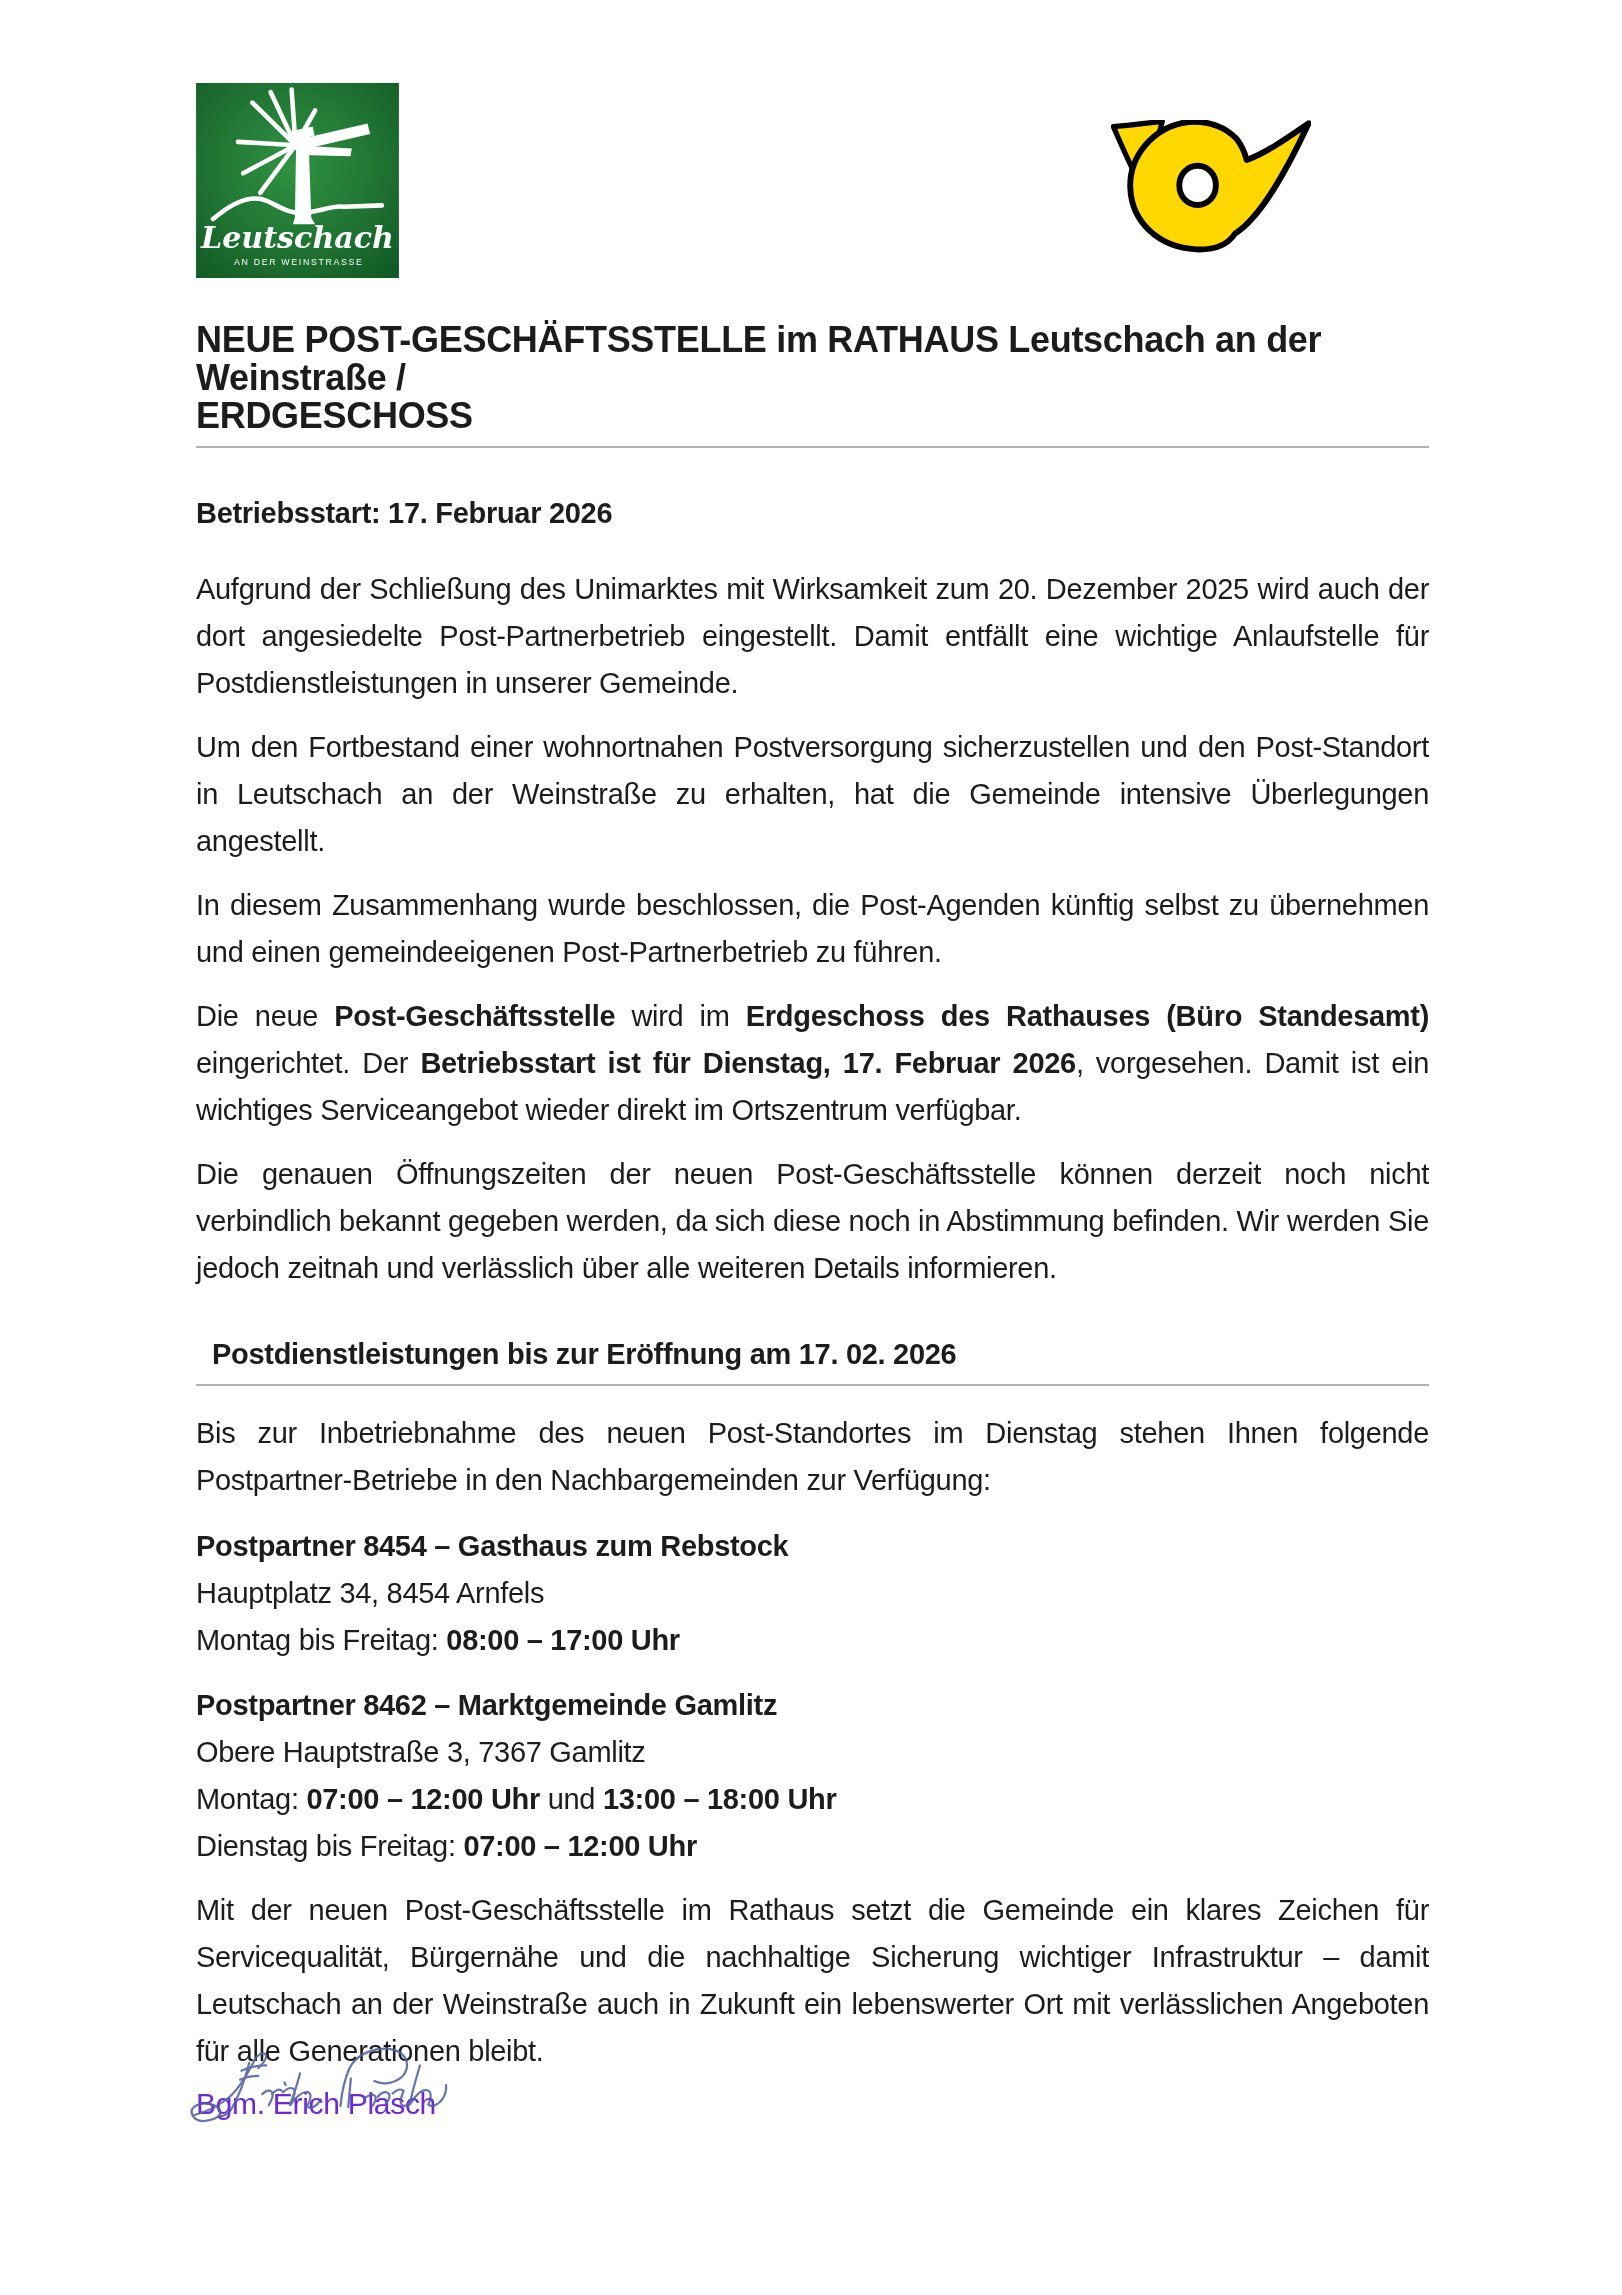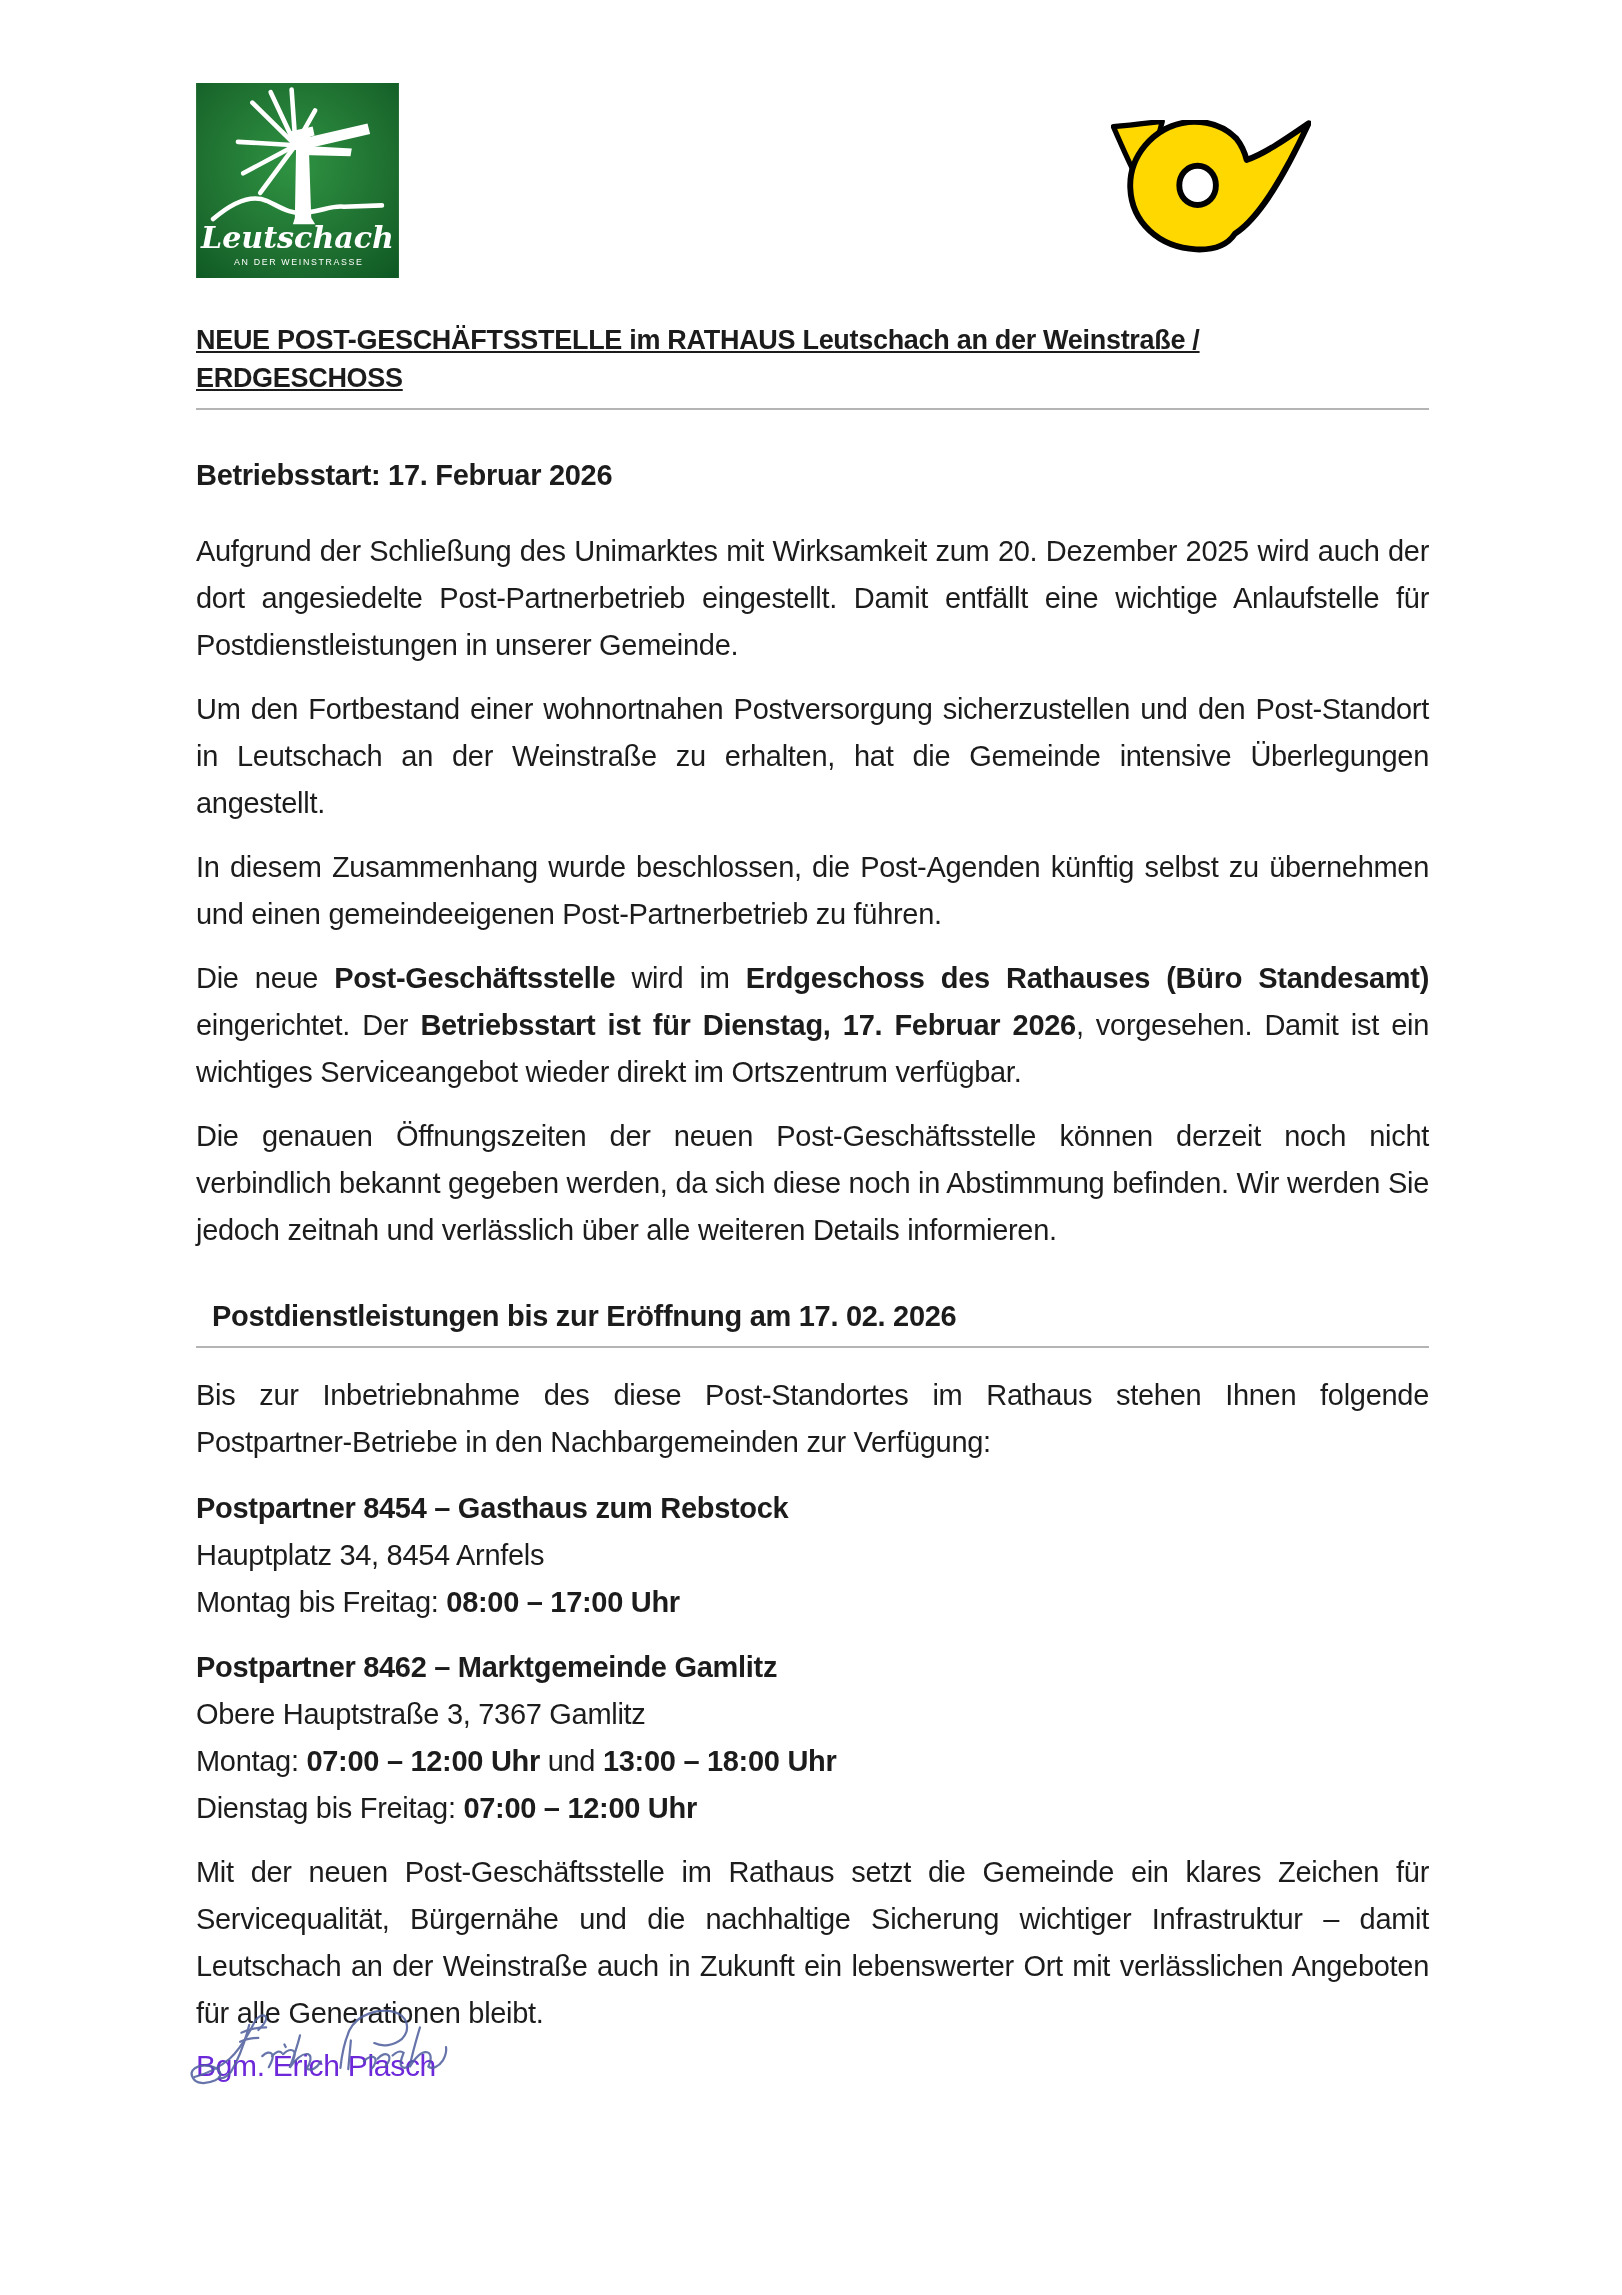--- a/index.html
+++ b/index.html
@@ -24,22 +24,22 @@
     display:flex;
     justify-content:space-between;
     align-items:flex-start;
   }
   .muni-logo { width:203px; height:195px; display:block; }
   .post-logo { width:200px; height:134px; margin-top:37px; margin-right:118px; display:block; }
 
   
   .doc-title {
     margin:43px 0 0 0;
-    font-size:27px; line-height:38px;
-    font-weight:bold; letter-spacing:-0.3px;text-decoration:underline;
+    font-size:36px; line-height:38px;
+    font-weight:bold; letter-spacing:-0.3px;
   }
   .doc-title span { display:block; }
   .rule {
     border:none; height:2px; background:#b4b4b4;
     margin:10.5px 0 0 0;
   }
 
   .bold-line {
     margin:42px 0 0 0;
     font-size:29px; line-height:47px;
@@ -151,21 +151,21 @@
 
     <p class="body">In diesem Zusammenhang wurde beschlossen, die Post-Agenden künftig selbst zu übernehmen und einen gemeindeeigenen Post-Partnerbetrieb zu führen.</p>
 
     <p class="body"><span>Die neue </span><span class="b">Post-Geschäftsstelle</span><span> wird im </span><span class="b">Erdgeschoss des Rathauses (Büro Standesamt)</span><span> eingerichtet. Der </span><span class="b">Betriebsstart ist für Dienstag, 17. Februar 2026</span><span>, vorgesehen. Damit ist ein wichtiges Serviceangebot wieder direkt im Ortszentrum verfügbar.</span></p>
 
     <p class="body">Die genauen Öffnungszeiten der neuen Post-Geschäftsstelle können derzeit noch nicht verbindlich bekannt gegeben werden, da sich diese noch in Abstimmung befinden. Wir werden Sie jedoch zeitnah und verlässlich über alle weiteren Details informieren.</p>
 
     <h2 class="section-heading">Postdienstleistungen bis zur Eröffnung am 17. 02. 2026</h2>
     <hr class="rule2">
 
-    <p class="body after-rule">Bis zur Inbetriebnahme des diese Post-Standortes im Rathaus stehen Ihnen folgende Postpartner-Betriebe in den Nachbargemeinden zur Verfügung:</p>
+    <p class="body after-rule">Bis zur Inbetriebnahme des neuen Post-Standortes im Dienstag stehen Ihnen folgende Postpartner-Betriebe in den Nachbargemeinden zur Verfügung:</p>
 
     <div class="partner">
       <span class="line head">Postpartner 8454 – Gasthaus zum Rebstock</span>
       <span class="line">Hauptplatz 34, 8454 Arnfels</span>
       <span class="line"><span>Montag bis Freitag: </span><span class="b">08:00 – 17:00 Uhr</span></span>
     </div>
 
     <div class="partner second">
       <span class="line head">Postpartner 8462 – Marktgemeinde Gamlitz</span>
       <span class="line">Obere Hauptstraße 3, 7367 Gamlitz</span>

